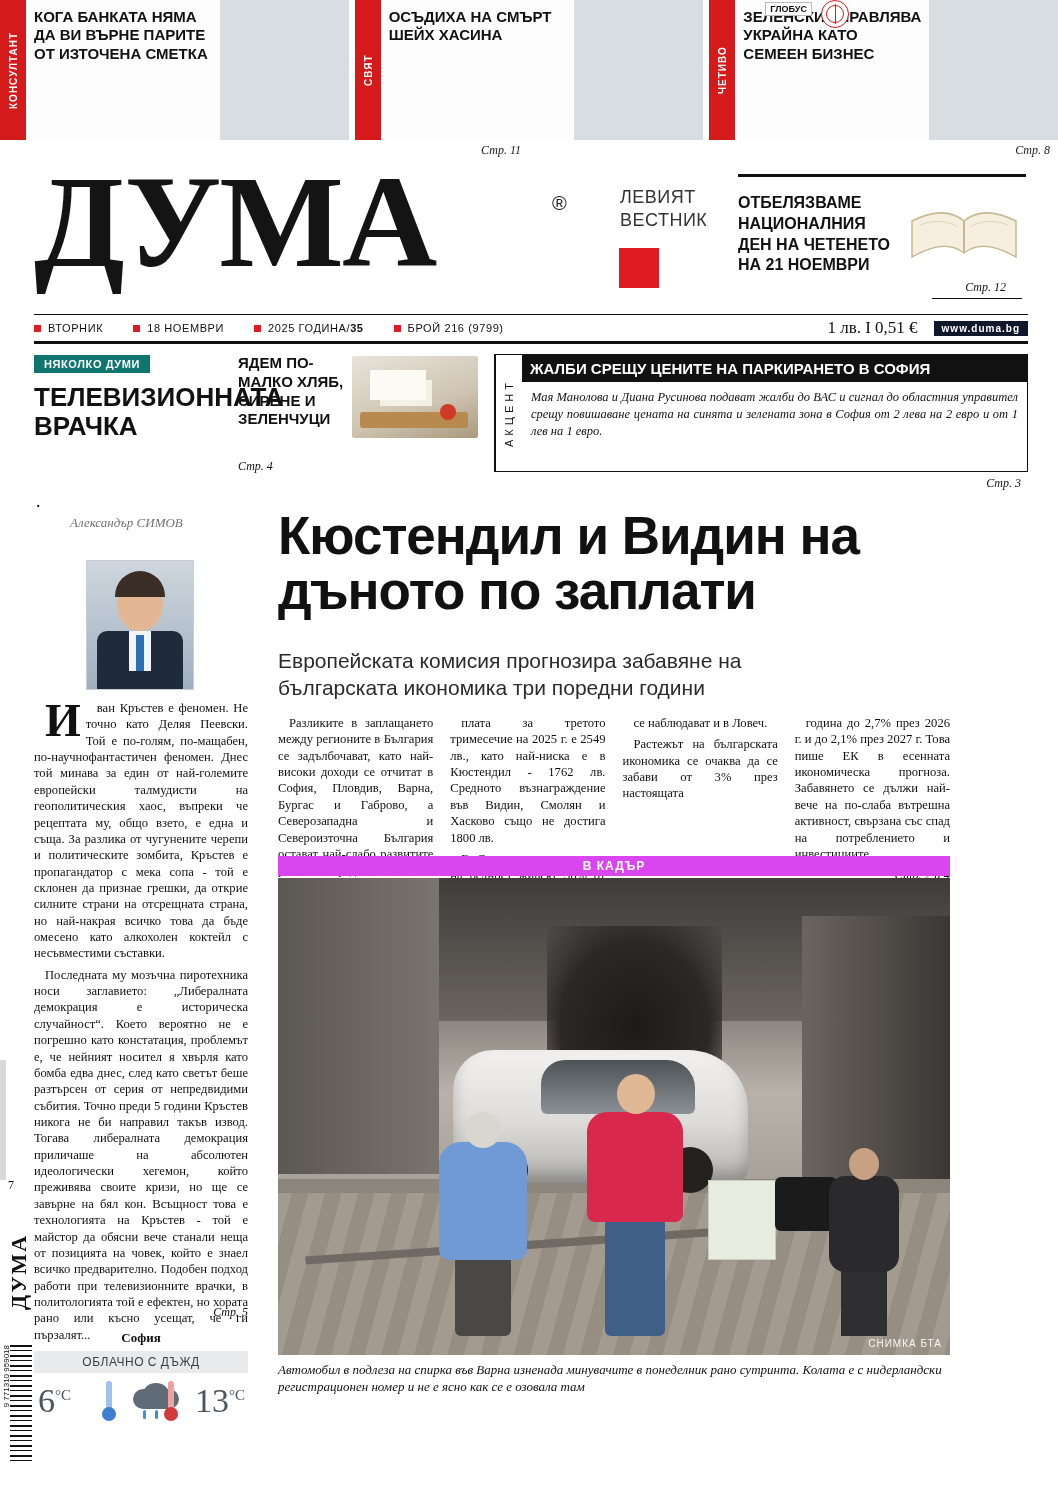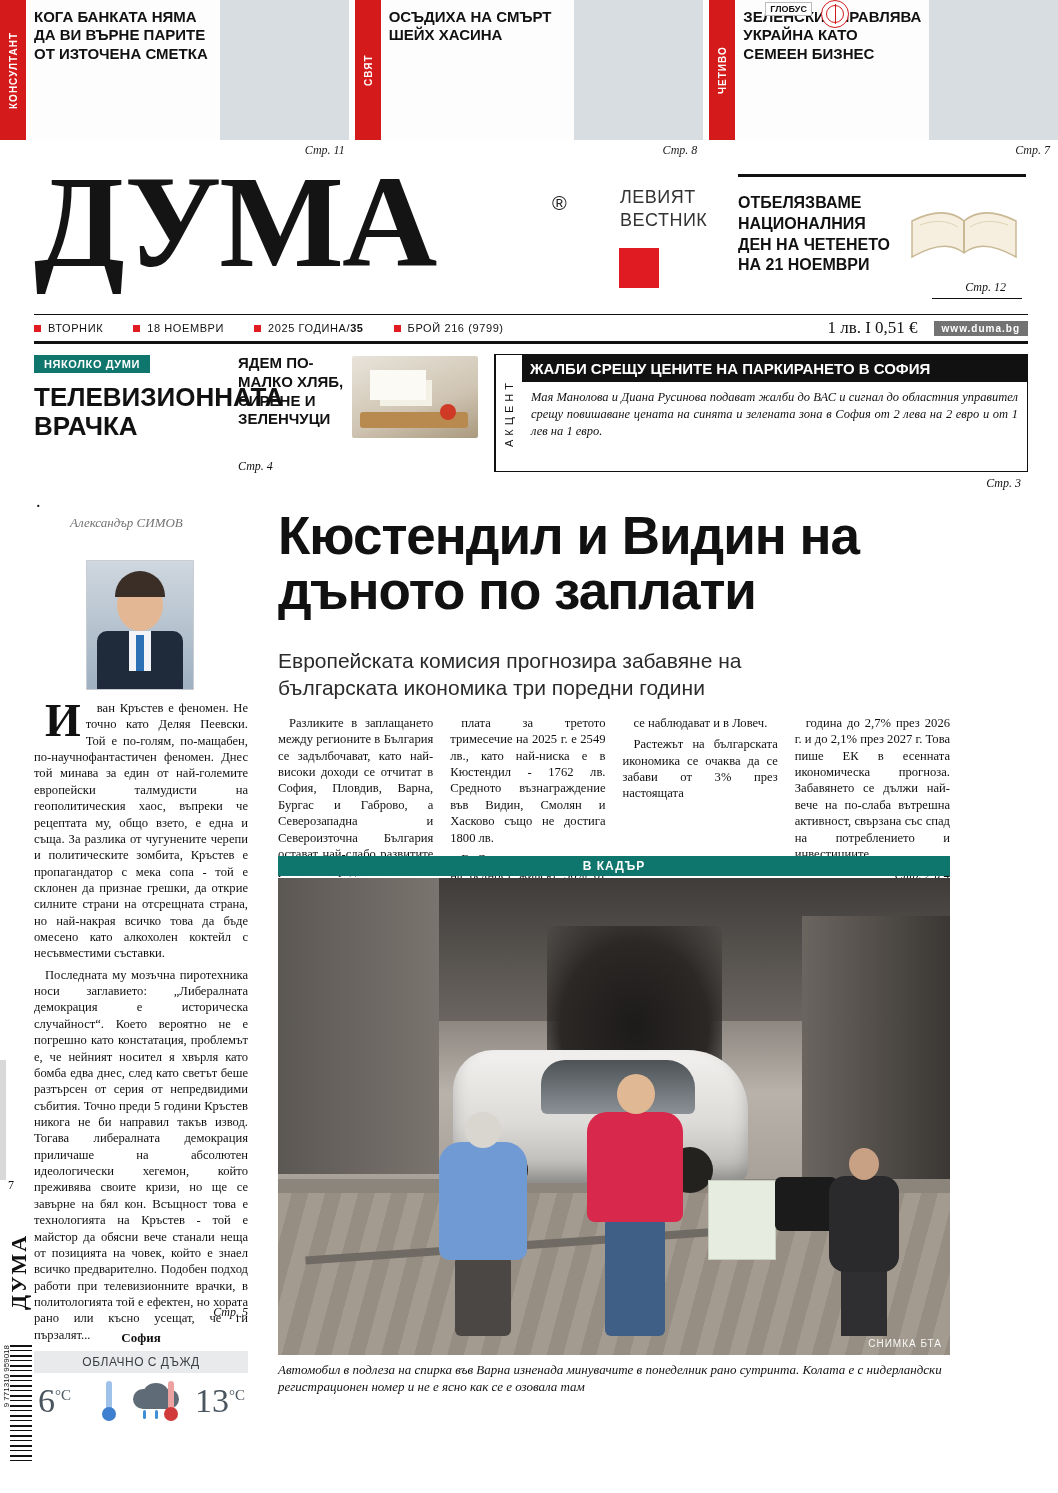--- a/index.html
+++ b/index.html
@@ -114,21 +114,21 @@
     font-family:"Liberation Sans",sans-serif;font-size:11px;letter-spacing:.6px;
   }
   .datebar .itm{display:flex;align-items:center;margin-right:30px;color:#111;}
   .sq{width:7px;height:7px;background:#e11b22;margin-right:7px;display:inline-block;}
   .datebar .price{
     margin-left:auto;font-family:"Liberation Serif",serif;font-size:17px;
     letter-spacing:0;margin-right:16px;
   }
   .site{
     font-family:"Liberation Sans",sans-serif;font-size:10px;font-weight:bold;color:#fff;
-    background:#737373;padding:2px 8px;letter-spacing:1px;
+    background:#0f172a;padding:2px 8px;letter-spacing:1px;
   }
   .bold-yr{font-weight:bold;}
 
   
   .strip2{position:relative;margin:10px 30px 0 34px;height:118px;display:flex;}
   .col-left{width:190px;position:relative;}
   .kicker{
     display:inline-block;background:#0f766e;color:#fff;
     font-family:"Liberation Sans",sans-serif;font-size:11px;font-weight:bold;
     padding:3px 10px;letter-spacing:.6px;text-transform:uppercase;
@@ -187,21 +187,21 @@
   
   .cols{
     position:absolute;left:278px;top:715px;width:672px;height:130px;
     display:flex;gap:17px;
     font-size:12.6px;line-height:1.3;text-align:justify;
   }
   .cols p{margin:0 0 5px 0;text-indent:11px;}
   .cols .c{flex:1;}
 
   .vkadar{
-    position:absolute;left:278px;top:856px;width:672px;height:20px;background:#0f766e;
+    position:absolute;left:278px;top:856px;width:672px;height:20px;background:#d946ef;
     color:#fff;font-family:"Liberation Sans",sans-serif;font-weight:bold;font-size:12px;
     display:flex;align-items:center;justify-content:center;letter-spacing:1px;
   }
 
   
   .bigphoto{
     position:absolute;left:278px;top:878px;width:672px;height:477px;overflow:hidden;
     background:#6e6a66;
   }
   .tunnel{
@@ -367,21 +367,20 @@
         <div class="globe-dot"></div>
         <div class="teaser-head">ЗЕЛЕНСКИ УПРАВЛЯВА УКРАЙНА КАТО СЕМЕЕН БИЗНЕС</div>
       </div>
     </div>
 
   </div>
 
   <div class="teaser-pages">
     <div class="teaser-page">Стр. 11</div>
     <div class="teaser-page">Стр. 8</div>
-    <div class="teaser-page">Стр. 7</div>
   </div>
 
   <div class="masthead">
     <div class="logo">ДУМА</div>
     <div class="logo-reg">®</div>
     <div class="levi">
       <div>ЛЕВИЯТ</div>
       <div>ВЕСТНИК</div>
     </div>
     <div class="red-square"></div>

